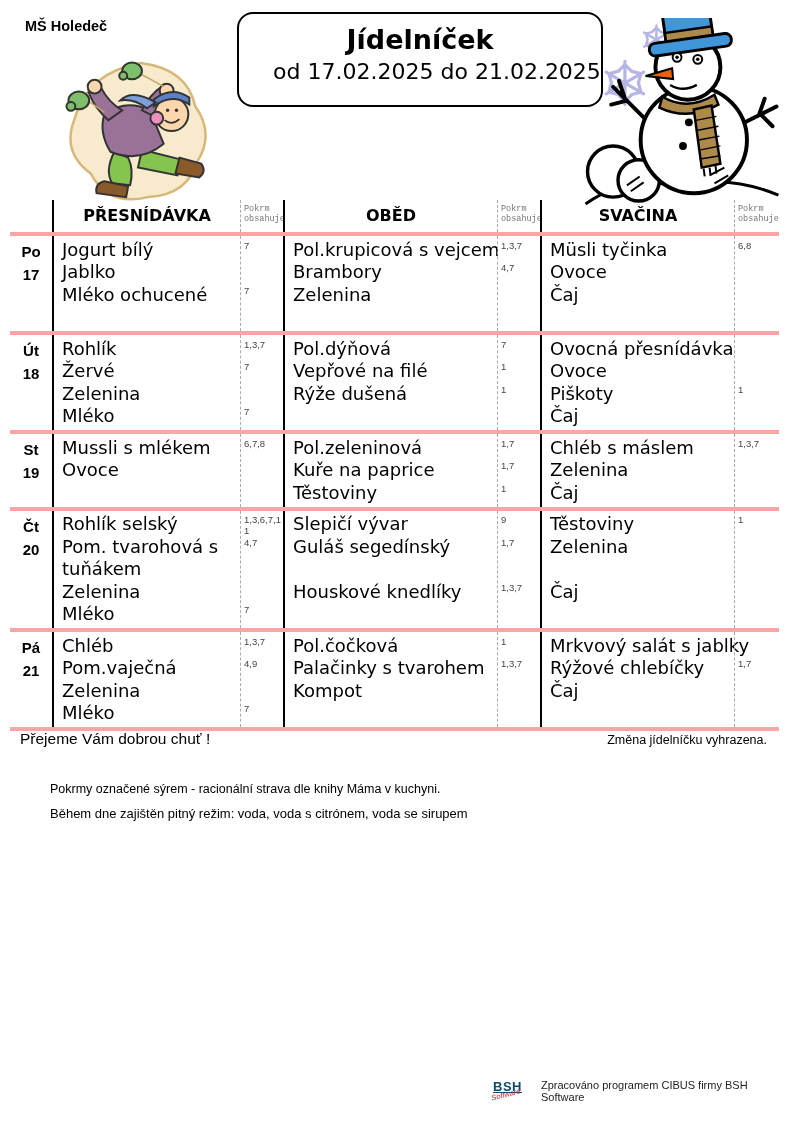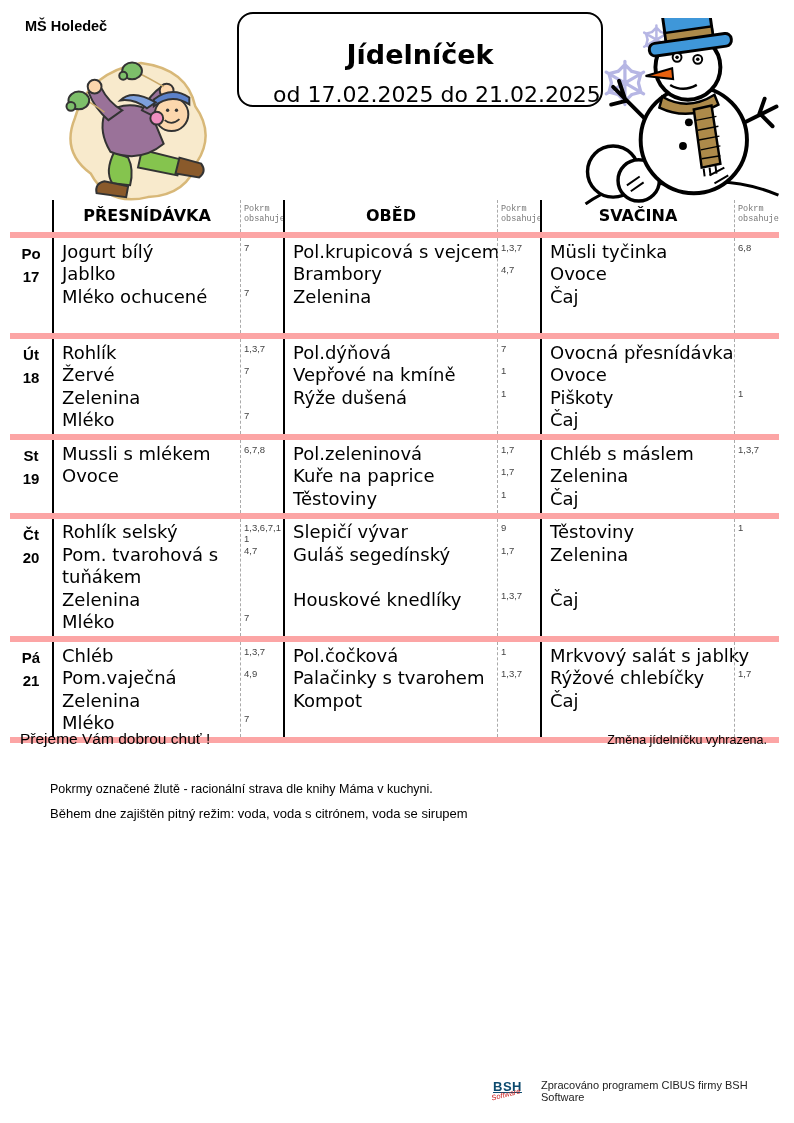--- a/index.html
+++ b/index.html
@@ -1,27 +1,27 @@
 <!DOCTYPE html>
 <html><head>
 <meta charset="utf-8">
 <style>
   html,body{margin:0;padding:0;background:#e8e8e8;}
   .page{position:relative;width:794px;height:1123px;background:#fff;margin:0 auto;overflow:hidden;
         font-family:"Liberation Sans",sans-serif;color:#000;}
   
   .school{position:absolute;left:25px;top:18px;font-size:14.5px;font-weight:bold;}
   .titlebox{position:absolute;left:237px;top:12px;width:362px;height:91px;border:2px solid #000;border-radius:16px;background:#fff;}
-  .title{margin-top:25px;text-align:center;font-family:"DejaVu Sans",sans-serif;font-weight:bold;font-size:27px;}
-  .daterange{margin-top:12px;text-align:center;font-family:"DejaVu Sans",sans-serif;font-size:22px;padding-left:34px;}
+  .title{margin-top:10px;text-align:center;font-family:"DejaVu Sans",sans-serif;font-weight:bold;font-size:27px;}
+  .daterange{margin-top:4px;text-align:center;font-family:"DejaVu Sans",sans-serif;font-size:22px;padding-left:34px;}
   .kid{position:absolute;left:47px;top:57px;width:183px;height:148px;}
   .snowman{position:absolute;left:583px;top:18px;width:198px;height:187px;}
   
   .menu-table{position:absolute;left:10px;top:200px;width:769px;font-family:"DejaVu Sans",sans-serif;}
-  .t-row{display:grid;grid-template-columns:42px 188px 43px 214px 43px 194px 45px;border-bottom:6px solid #fca5a5;}
+  .t-row{display:grid;grid-template-columns:42px 188px 43px 214px 43px 194px 45px;border-bottom:4px solid #fca5a5;}
   .t-head{height:32px;}
   .cell{box-sizing:border-box;}
   .c-food1,.c-food2,.c-food3{border-left:2px solid #000;}
   .al{border-left:1px dashed #aaa;padding:2.5px 0 2.5px 3px;font-family:"Liberation Sans",sans-serif;
       font-size:9.5px;color:#444;}
   .food{padding:2.5px 0 2.5px 8px;font-size:18px;}
   .line{height:22.5px;line-height:22.5px;white-space:nowrap;overflow:visible;}
   .line.h2{height:45px;white-space:normal;line-height:22.5px;}
   .aline{height:22.5px;line-height:10.5px;padding-top:2px;box-sizing:border-box;white-space:normal;
          word-wrap:break-word;overflow:visible;}
@@ -201,21 +201,21 @@
             <div class="line">Mléko</div>
           </div>
           <div class="cell al">
             <div class="aline">1,3,7</div>
             <div class="aline">7</div>
             <div class="aline"></div>
             <div class="aline">7</div>
           </div>
           <div class="cell food c-food2">
             <div class="line">Pol.dýňová</div>
-            <div class="line">Vepřové na kmíně</div>
+            <div class="line">Vepřové na filé</div>
             <div class="line">Rýže dušená</div>
           </div>
           <div class="cell al">
             <div class="aline">7</div>
             <div class="aline">1</div>
             <div class="aline">1</div>
           </div>
           <div class="cell food c-food3">
             <div class="line">Ovocná přesnídávka</div>
             <div class="line">Ovoce</div>
@@ -341,21 +341,21 @@
             <div class="aline"></div>
             <div class="aline">1,7</div>
             <div class="aline"></div>
           </div>
         </div>
       </div>
   </div>
 
   <div class="bon">Přejeme Vám dobrou chuť !</div>
   <div class="change">Změna jídelníčku vyhrazena.</div>
-  <div class="note1">Pokrmy označené žlutě - racionální strava dle knihy Máma v kuchyni.</div>
+  <div class="note1">Pokrmy označené sýrem - racionální strava dle knihy Máma v kuchyni.</div>
   <div class="note2">Během dne zajištěn pitný režim: voda, voda s citrónem, voda se sirupem</div>
 
   <div class="credit">
     <span class="logo">
       <span class="logo-bsh">BSH</span>
       <span class="logo-sw">Software</span>
     </span>
     <span class="credit-text">Zpracováno programem CIBUS firmy BSH Software</span>
   </div>
 

